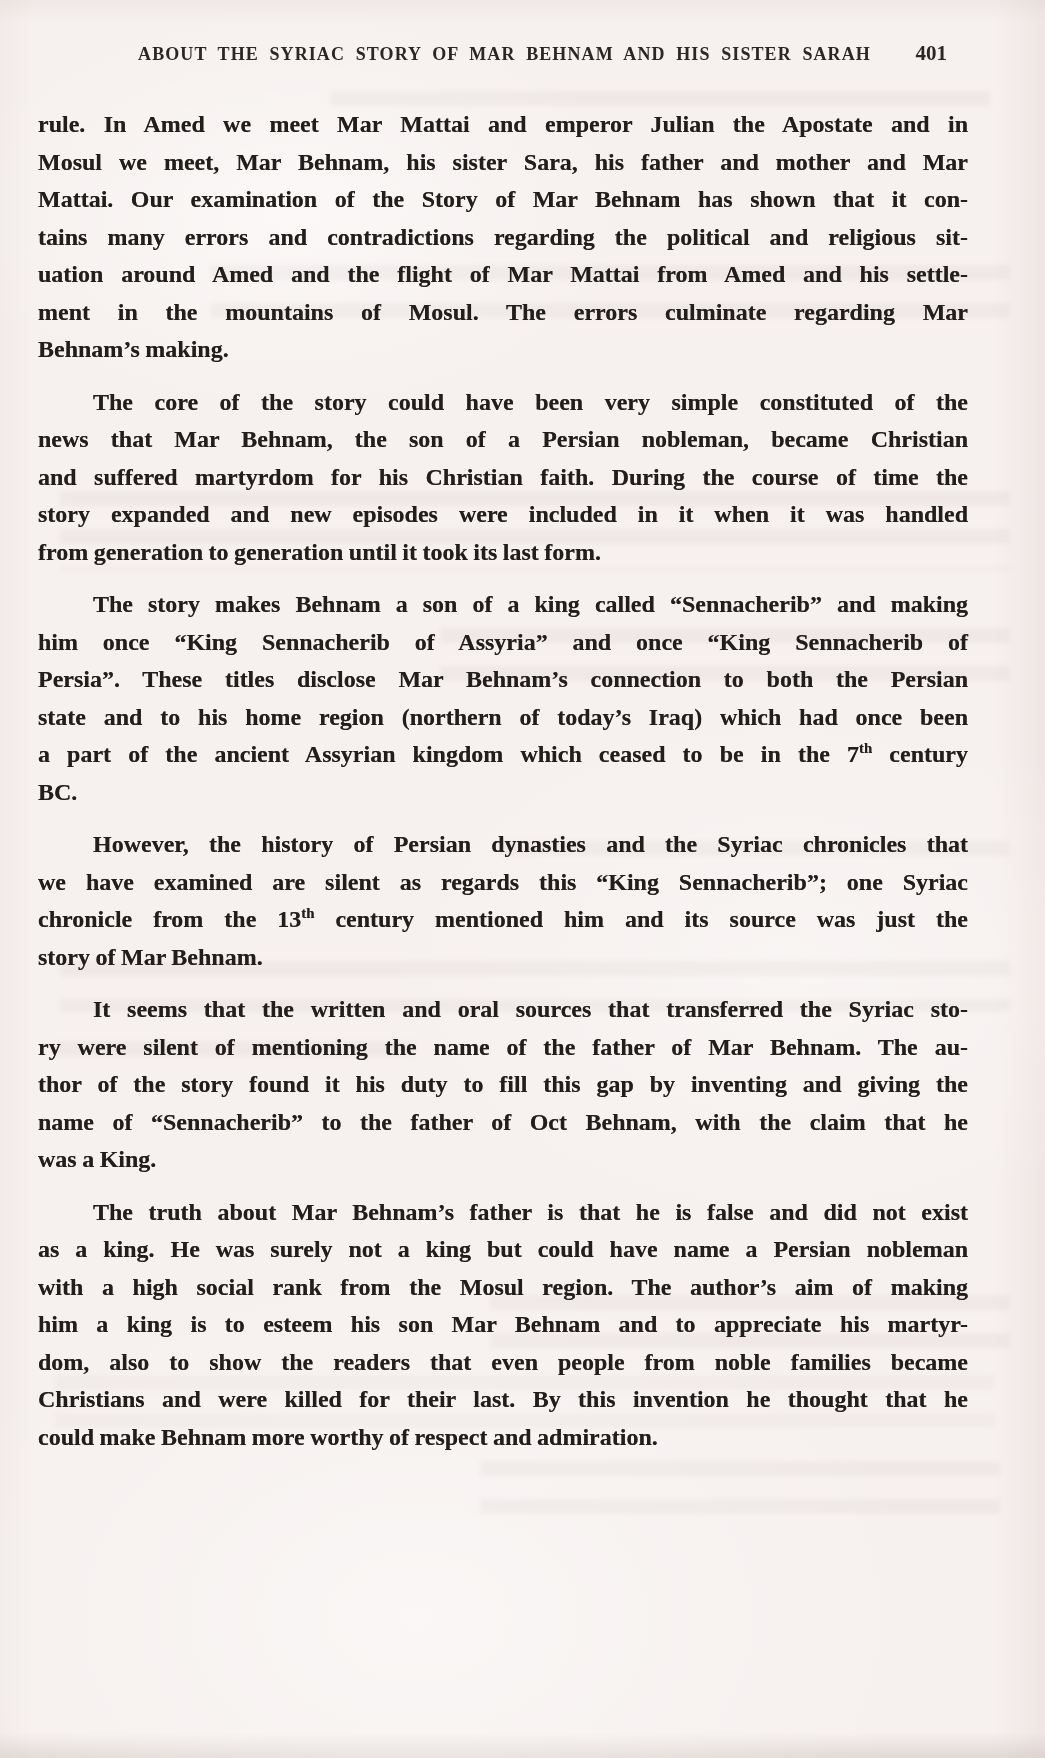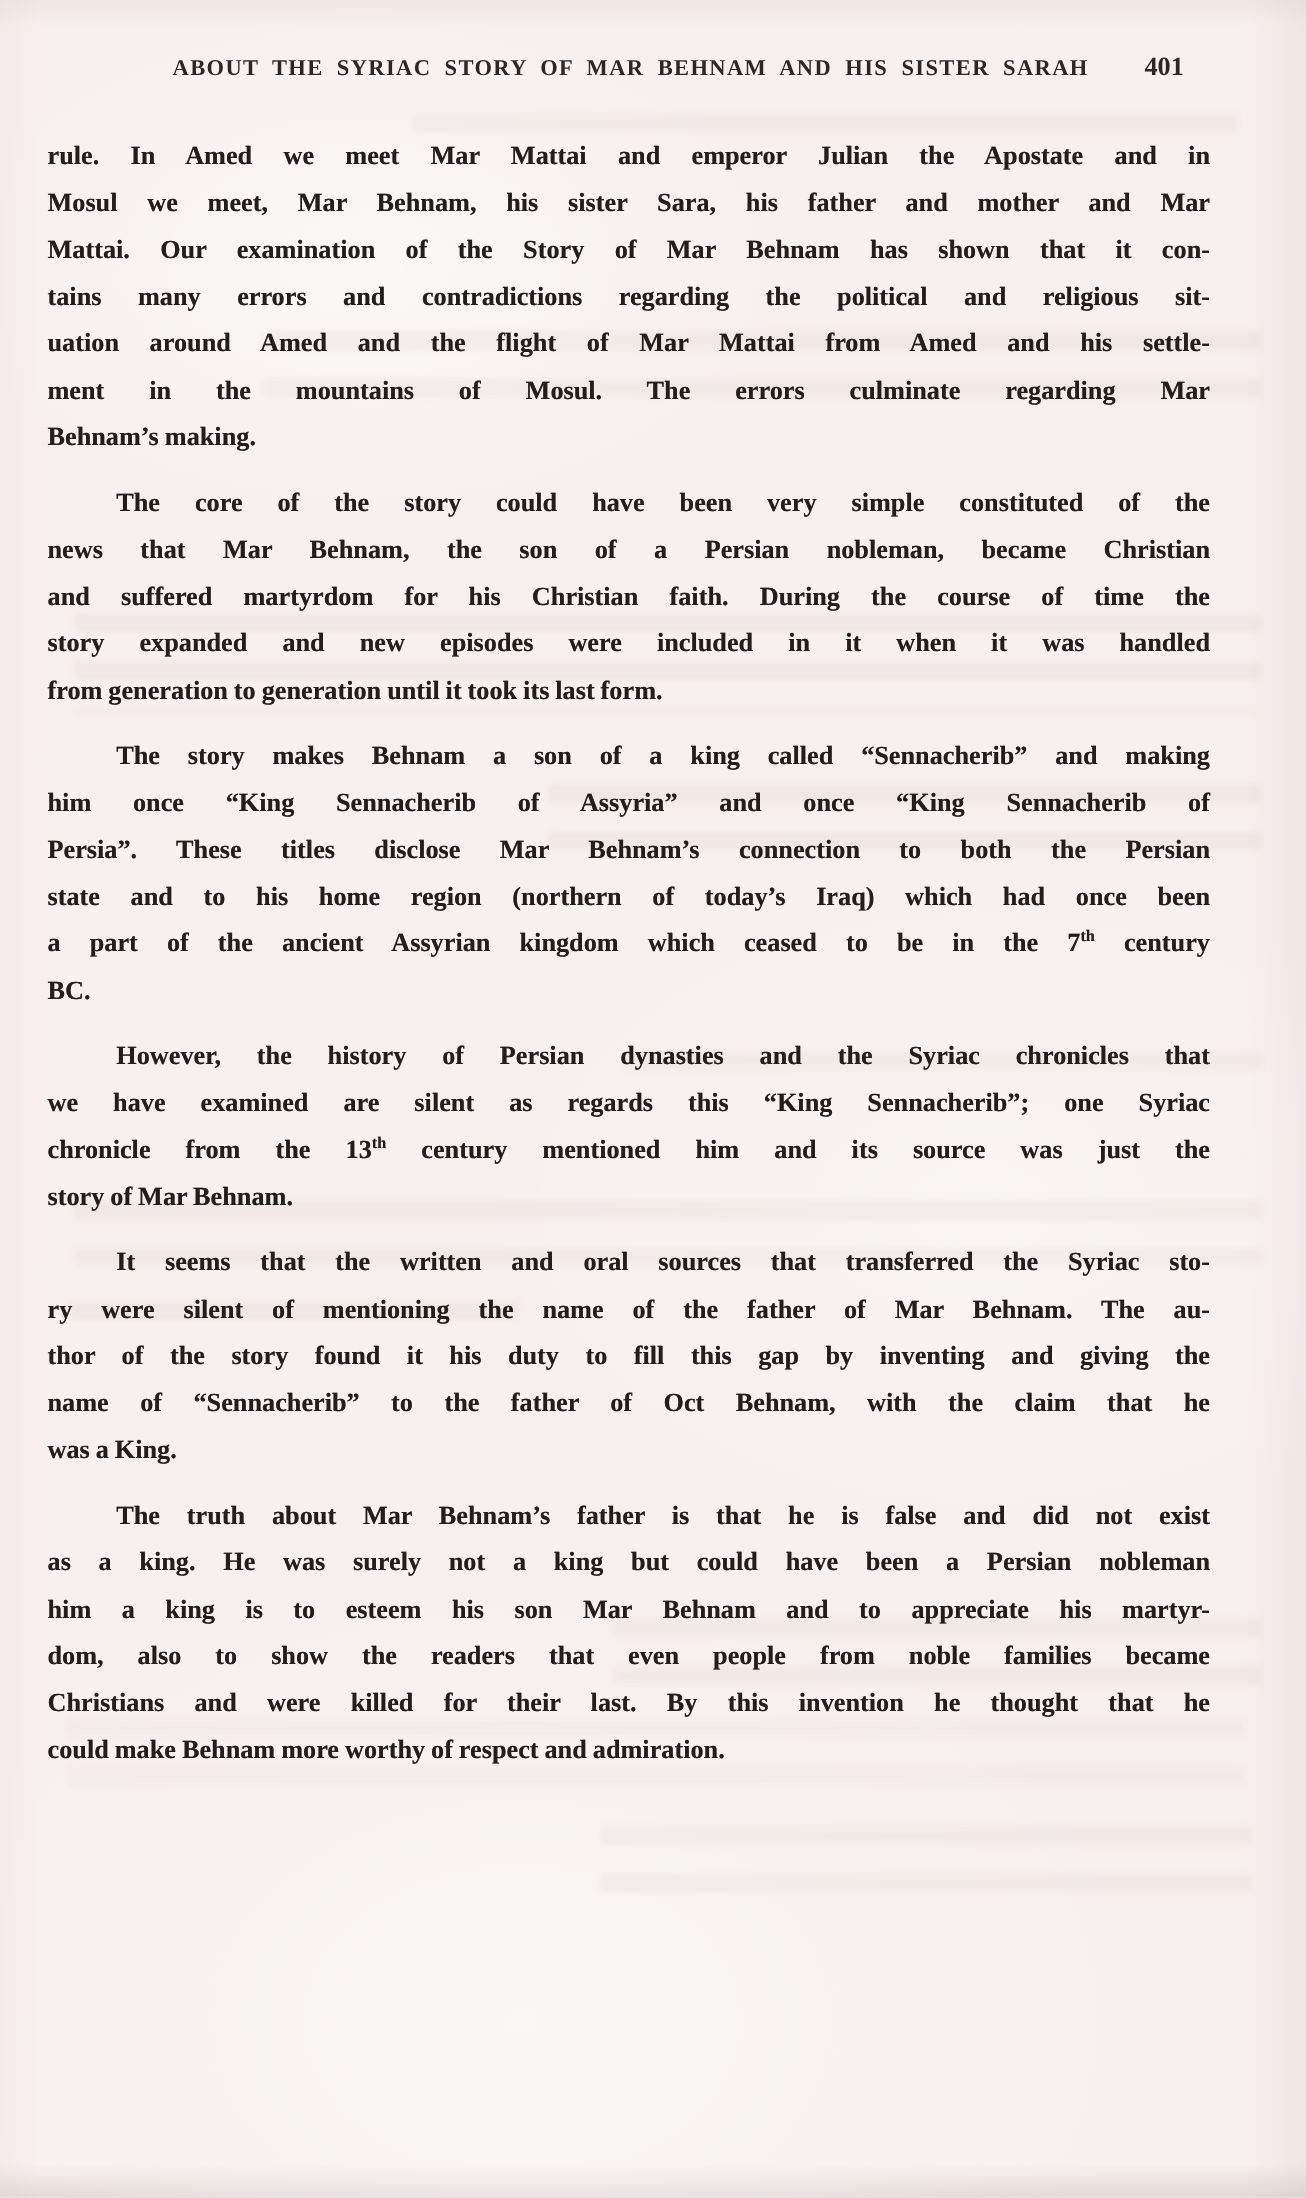--- a/index.html
+++ b/index.html
@@ -51,21 +51,21 @@
     color: var(--header_ink, #2b2724);
   }
   .body-text {
     position: absolute;
     top: 106px;
     left: 38px;
     width: 930px;
   }
   .para { margin: 0 0 15px 0; }
   .line {
-    font-size: 21px;
+    font-size: 24px;
     line-height: 37.5px;
     text-align: justify;
     text-align-last: justify;
     word-spacing: -0.5px;
     text-shadow: 0 0 0.5px rgba(45,38,32,0.65);
     white-space: normal;
   }
   .line.last { text-align-last: left; }
   .line.indent { text-indent: 55px; }
   .line sup {
@@ -150,21 +150,22 @@
       </div>
       <div class="para">
         <div class="line indent">It seems that the written and oral sources that transferred the Syriac sto-</div>
         <div class="line">ry were silent of mentioning the name of the father of Mar Behnam. The au-</div>
         <div class="line">thor of the story found it his duty to fill this gap by inventing and giving the</div>
         <div class="line">name of “Sennacherib” to the father of Oct Behnam, with the claim that he</div>
         <div class="line last">was a King.</div>
       </div>
       <div class="para">
         <div class="line indent">The truth about Mar Behnam’s father is that he is false and did not exist</div>
-        <div class="line">as a king. He was surely not a king but could have been a Persian nobleman</div>
+        <div class="line">as a king. He was surely not a king but could have name a Persian nobleman</div>
+        <div class="line">with a high social rank from the Mosul region. The author’s aim of making</div>
         <div class="line">him a king is to esteem his son Mar Behnam and to appreciate his martyr-</div>
         <div class="line">dom, also to show the readers that even people from noble families became</div>
         <div class="line">Christians and were killed for their last. By this invention he thought that he</div>
         <div class="line last">could make Behnam more worthy of respect and admiration.</div>
       </div>
     </main>
 
 </div>
 
 </body></html>

